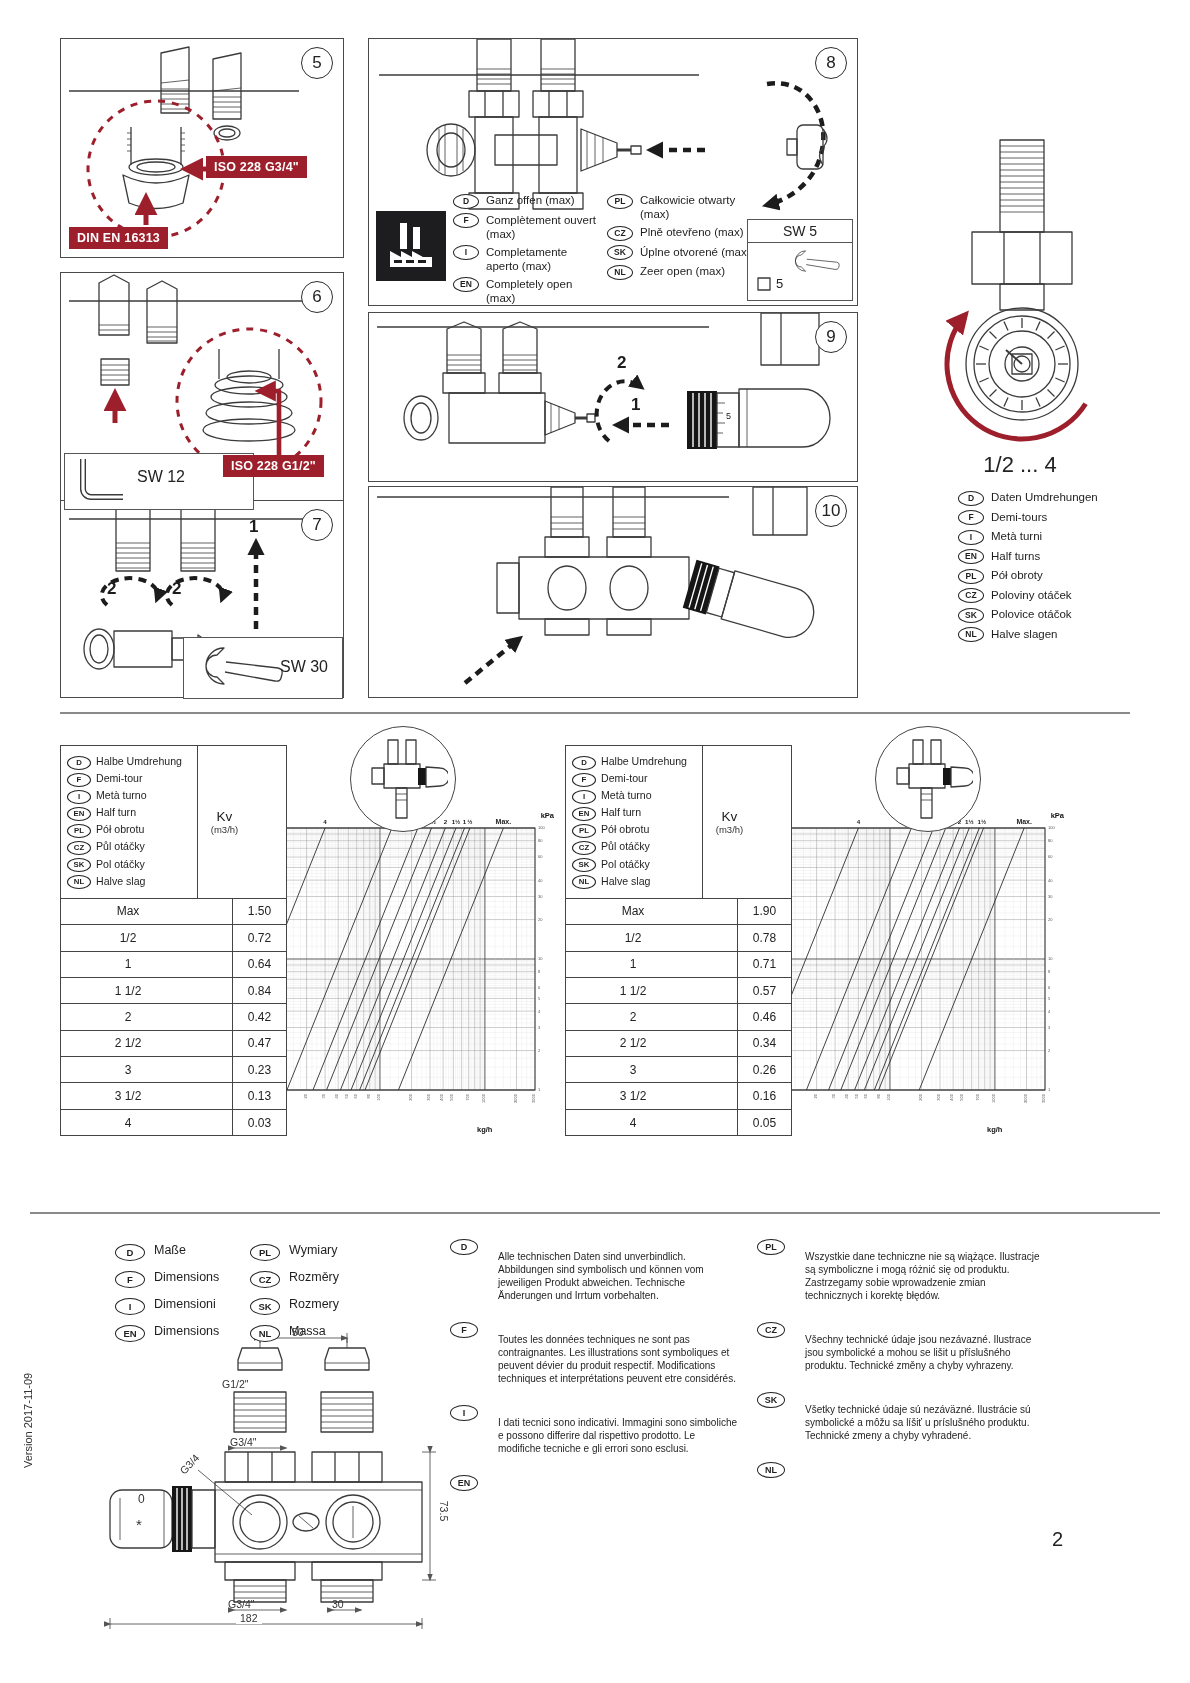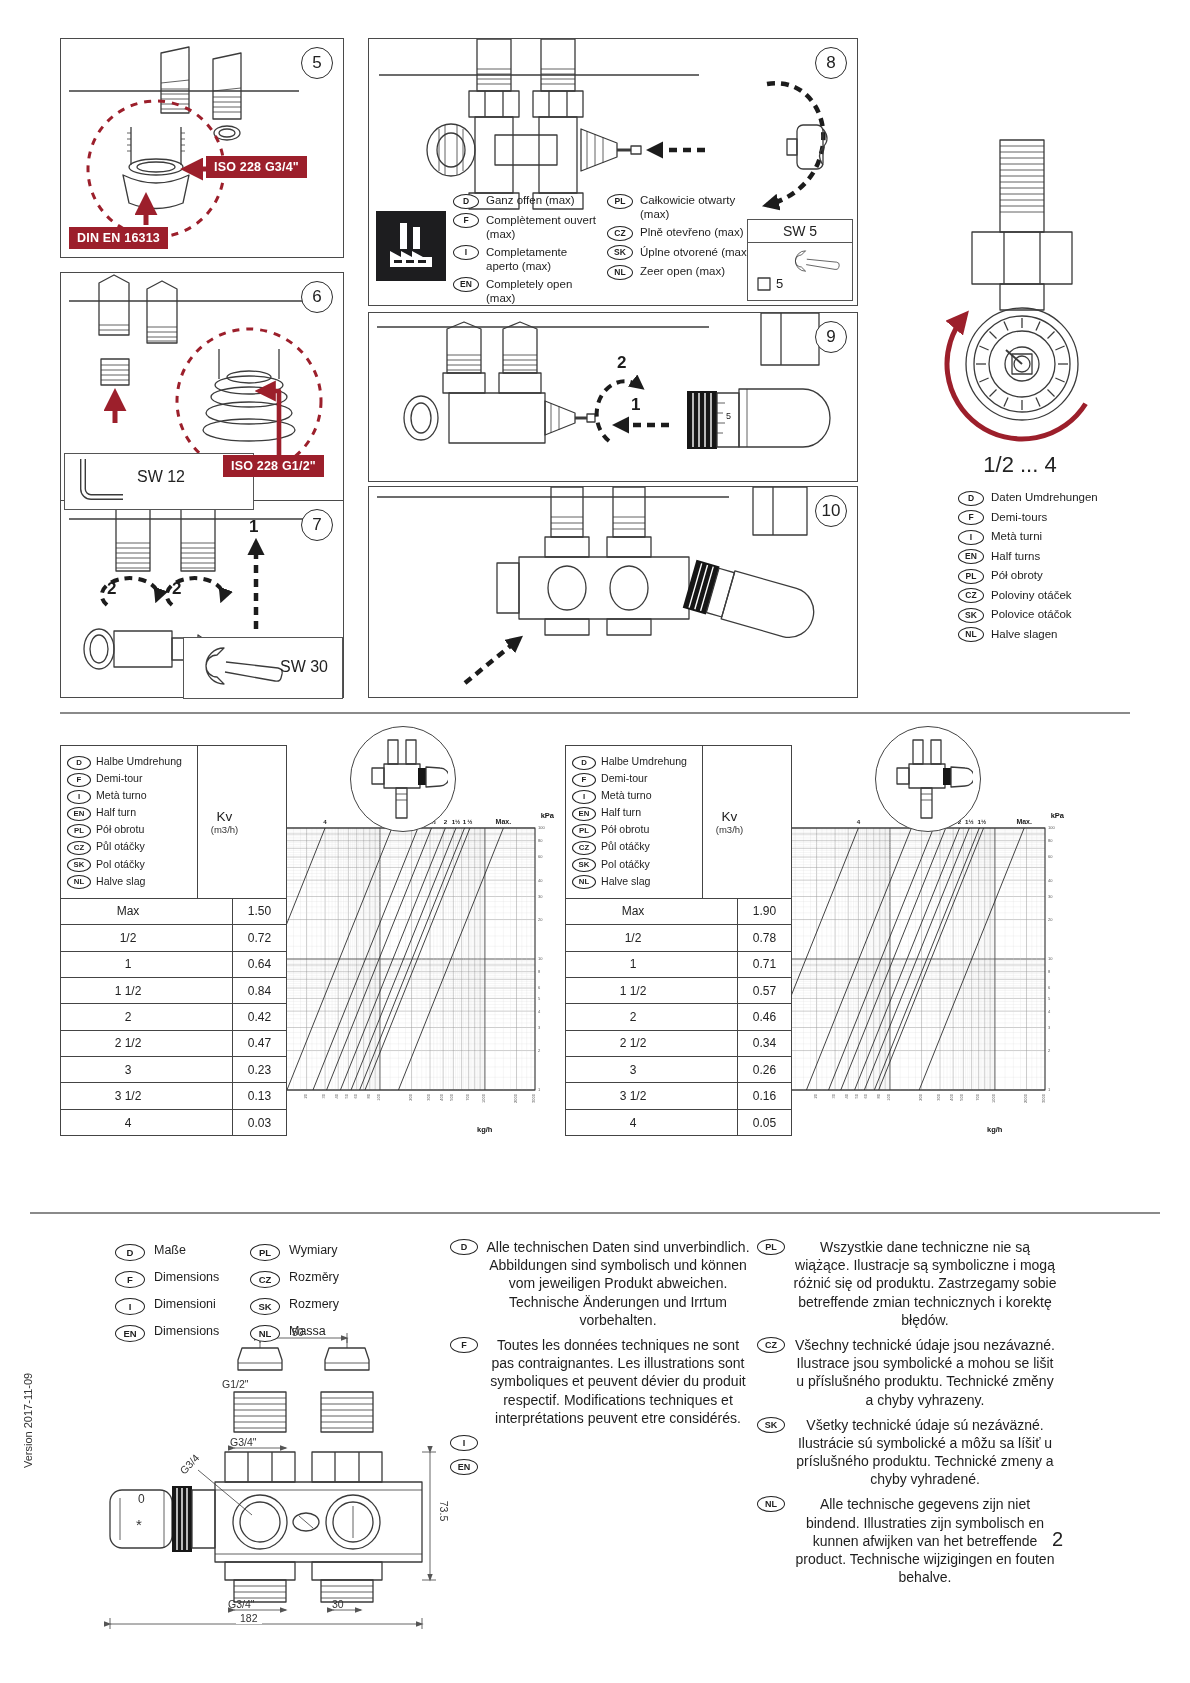--- a/index.html
+++ b/index.html
@@ -29,21 +29,21 @@
   .tv{width:53px;border-left:1.2px solid #444;display:flex;align-items:center;justify-content:center;font-size:12px;margin-left:43px;}
   .chart{position:absolute;z-index:1;}
   .inset{position:absolute;width:104px;height:104px;border:1.6px solid #444;border-radius:50%;
     background:#fff;display:flex;align-items:center;justify-content:center;z-index:2;}
   .divider{position:absolute;height:1.6px;background:#8a8a8a;}
   .legend-col{position:absolute;display:flex;flex-direction:column;z-index:2;}
   .legend-col .lang-row{font-size:12.5px;margin-bottom:9px;gap:9px;}
   .legend-col .lc{min-width:24px;height:15px;font-size:9.5px;margin-top:1px;}
   .disc-col{position:absolute;width:300px;z-index:2;}
   .disc-item{display:flex;gap:8px;margin-bottom:7px;}
-  .disc-item p{margin:0;font-size:14px;line-height:1.3;color:#1e1e1e;text-align:center;}
+  .disc-item p{margin:12px;font-size:10px;line-height:1.3;color:#1e1e1e;}
   .disc-item .lc{min-width:22px;height:14px;font-size:9px;margin-top:1px;}
   .dimlab{position:absolute;font-size:10.5px;color:#333;z-index:3;white-space:nowrap;}
   .version{position:absolute;left:22px;top:1468px;transform:rotate(-90deg);transform-origin:0 0;
     font-size:11px;color:#333;width:160px;z-index:2;}
   .pagenum{position:absolute;left:1052px;top:1528px;font-size:20px;color:#222;z-index:2;}
   
   .art line,.art path,.art rect,.art ellipse,.art circle,.art polygon,.art polyline
     {fill:none;stroke:#3b3b3b;stroke-width:1.3;stroke-linejoin:round;}
   .art .h{stroke-width:0.8;}
   .art .ra{stroke:#9c1f2b;stroke-width:5;}
@@ -1291,44 +1291,44 @@
         <p>Alle technischen Daten sind unverbindlich. Abbildungen sind symbolisch und können vom jeweiligen Produkt abweichen. Technische Änderungen und Irrtum vorbehalten.</p>
       </div>
 
       <div class="disc-item">
         <span class="lc">F</span>
         <p>Toutes les données techniques ne sont pas contraignantes. Les illustrations sont symboliques et peuvent dévier du produit respectif. Modifications techniques et interprétations peuvent etre considérés.</p>
       </div>
 
       <div class="disc-item">
         <span class="lc">I</span>
+        <p>I dati tecnici sono indicativi. Immagini sono simboliche e possono differire dal rispettivo prodotto. Le modifiche tecniche e gli errori sono esclusi.</p>
       </div>
 
       <div class="disc-item">
         <span class="lc">EN</span>
       </div>
     </div>
   <div class="disc-col" style="left:757px;top:1238px;">
 
       <div class="disc-item">
         <span class="lc">PL</span>
-        <p>Wszystkie dane techniczne nie są wiążące. Ilustracje są symboliczne i mogą różnić się od produktu. Zastrzegamy sobie betreffende zmian technicznych i korektę błędów.</p>
+        <p>Wszystkie dane techniczne nie są wiążące. Ilustracje są symboliczne i mogą różnić się od produktu. Zastrzegamy sobie wprowadzenie zmian technicznych i korektę błędów.</p>
       </div>
 
       <div class="disc-item">
         <span class="lc">CZ</span>
         <p>Všechny technické údaje jsou nezávazné. Ilustrace jsou symbolické a mohou se lišit u příslušného produktu. Technické změny a chyby vyhrazeny.</p>
       </div>
 
       <div class="disc-item">
         <span class="lc">SK</span>
         <p>Všetky technické údaje sú nezáväzné. Ilustrácie sú symbolické a môžu sa líšiť u príslušného produktu. Technické zmeny a chyby vyhradené.</p>
       </div>
 
       <div class="disc-item">
         <span class="lc">NL</span>
-        <p>Alle technische gegevens zijn niet bindend. Illustraties zijn symbolisch en kunnen afwijken van het betreffende product. Technische wijzigingen en fouten behalve.</p>
       </div>
     </div>
 
   <div class="version">Version 2017-11-09</div>
   <div class="pagenum">2</div>
 </div>
 
 </body></html>

